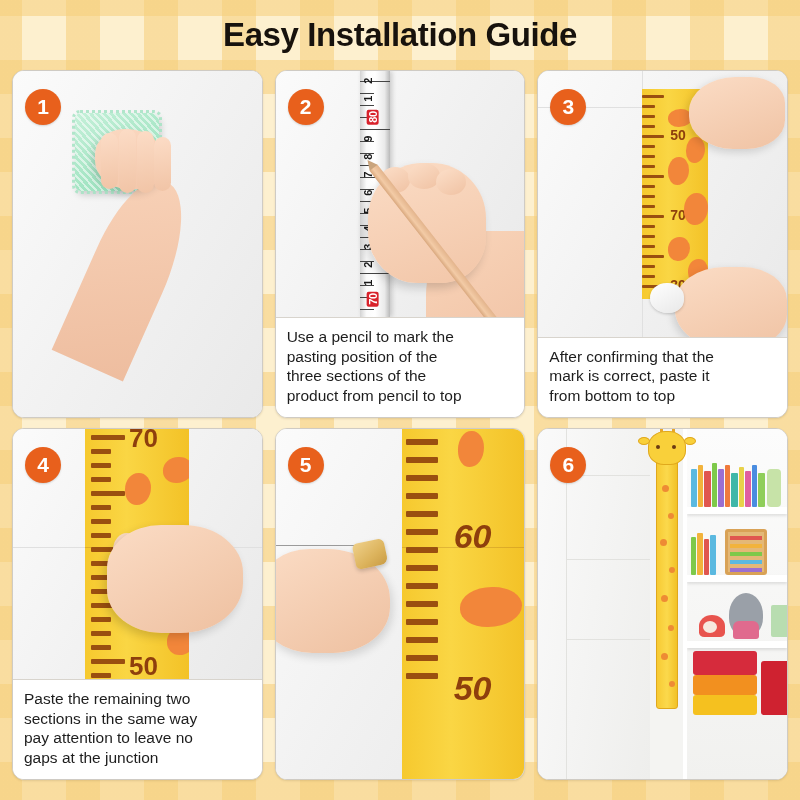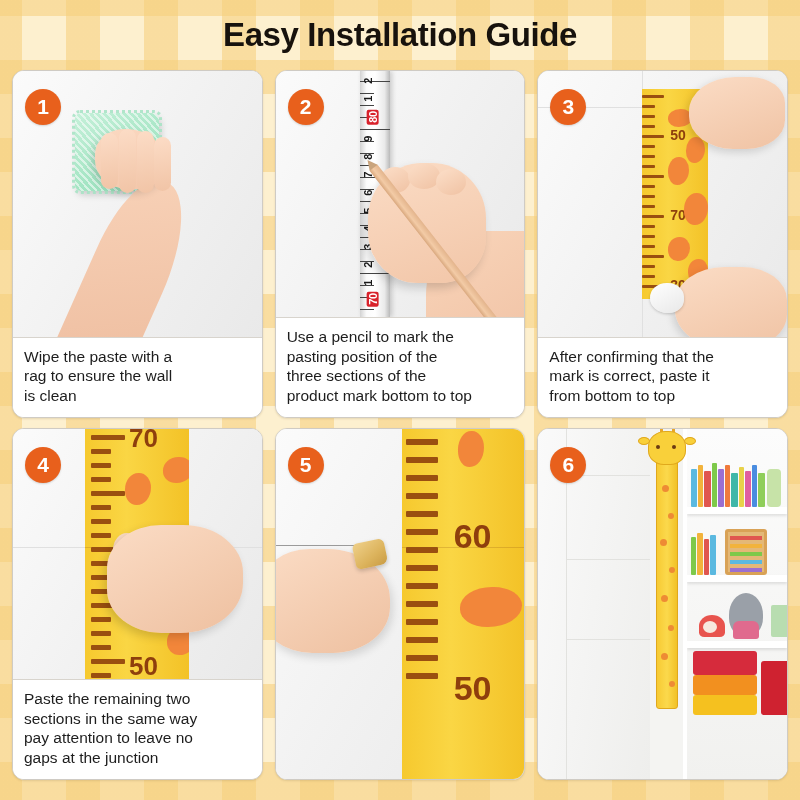--- a/index.html
+++ b/index.html
@@ -365,23 +365,20 @@
         <div class="wall"></div>
         <div class="rag"></div>
         <div class="hand1"></div>
         <div class="finger" style="left:88px;  top:62px;  height:56px;"></div>
         <div class="finger" style="left:106px; top:58px;  height:64px;"></div>
         <div class="finger" style="left:124px; top:60px;  height:62px;"></div>
         <div class="finger" style="left:141px; top:66px;  height:54px;"></div>
         <div class="arm1"></div>
         <div class="badge">1</div>
       </div>
-      <div class="caption">Wipe the paste with a
-rag to ensure the wall
-is clean</div>
     </div>
 
     <div class="card">
       <div class="photo">
         <div class="wall"></div>
 
         <div class="tape">
           <div class="tape-tick" style="top:10px;  width:30px;"></div>
           <div class="tape-tick" style="top:22px;  width:14px;"></div>
           <div class="tape-tick" style="top:34px;  width:14px;"></div>
@@ -428,21 +425,21 @@
         <div class="knuckle" style="left:104px; top:96px;  width:30px; height:26px;"></div>
         <div class="knuckle" style="left:132px; top:92px;  width:32px; height:26px;"></div>
         <div class="knuckle" style="left:160px; top:98px;  width:30px; height:26px;"></div>
         <div class="arm2"></div>
 
         <div class="badge">2</div>
       </div>
       <div class="caption">Use a pencil to mark the
 pasting position of the
 three sections of the
-product mark bottom to top</div>
+product from pencil to top</div>
     </div>
 
     <div class="card">
       <div class="photo">
         <div class="wall"></div>
         <div class="wall-seam" style="left:0; top:36px; width:104px; height:1px;"></div>
         <div class="wall-seam" style="left:104px; top:0; width:1px; bottom:0;"></div>
 
         <div class="ruler" style="left:104px; top:18px; width:66px; height:210px;">
           <div class="rtick" style="top:6px;   width:22px; height:3px;"></div>
@@ -532,21 +529,21 @@
       <div class="caption">Paste the remaining two
 sections in the same way
 pay attention to leave no
 gaps at the junction</div>
     </div>
 
     <div class="card">
       <div class="photo">
         <div class="wall"></div>
 
-        <div class="ruler" style="left:126px; top:0; right:0; bottom:0; width:auto;">
+        <div class="ruler" style="left:126px; top:0; right:0; bottom:0; width:auto;font-style:italic;">
           <div class="rtick" style="left:4px; top:10px;  width:32px; height:6px;"></div>
           <div class="rtick" style="left:4px; top:28px;  width:32px; height:6px;"></div>
           <div class="rtick" style="left:4px; top:46px;  width:32px; height:6px;"></div>
           <div class="rtick" style="left:4px; top:64px;  width:32px; height:6px;"></div>
           <div class="rtick" style="left:4px; top:82px;  width:32px; height:6px;"></div>
           <div class="rtick" style="left:4px; top:100px; width:32px; height:6px;"></div>
           <div class="rtick" style="left:4px; top:118px; width:32px; height:6px;"></div>
           <div class="rtick" style="left:4px; top:136px; width:32px; height:6px;"></div>
           <div class="rtick" style="left:4px; top:154px; width:32px; height:6px;"></div>
           <div class="rtick" style="left:4px; top:172px; width:32px; height:6px;"></div>

